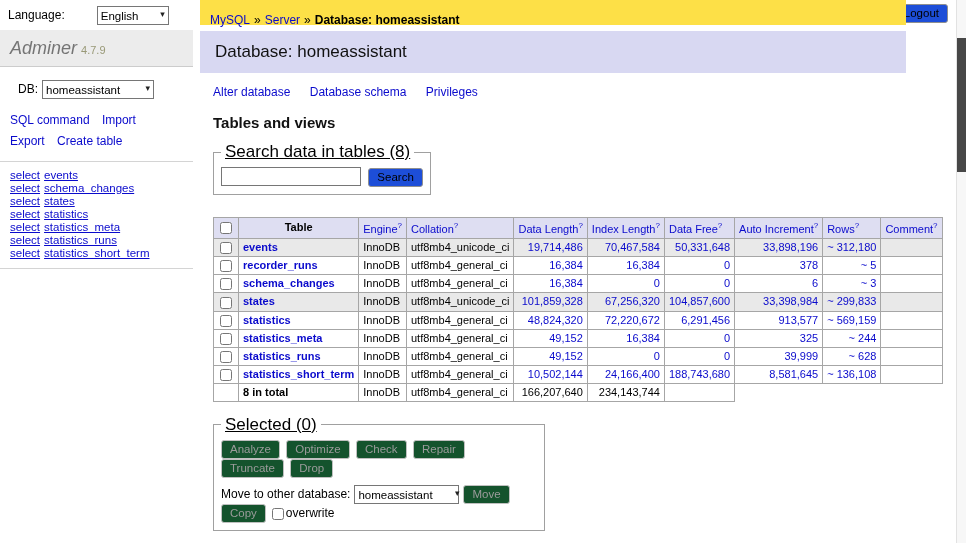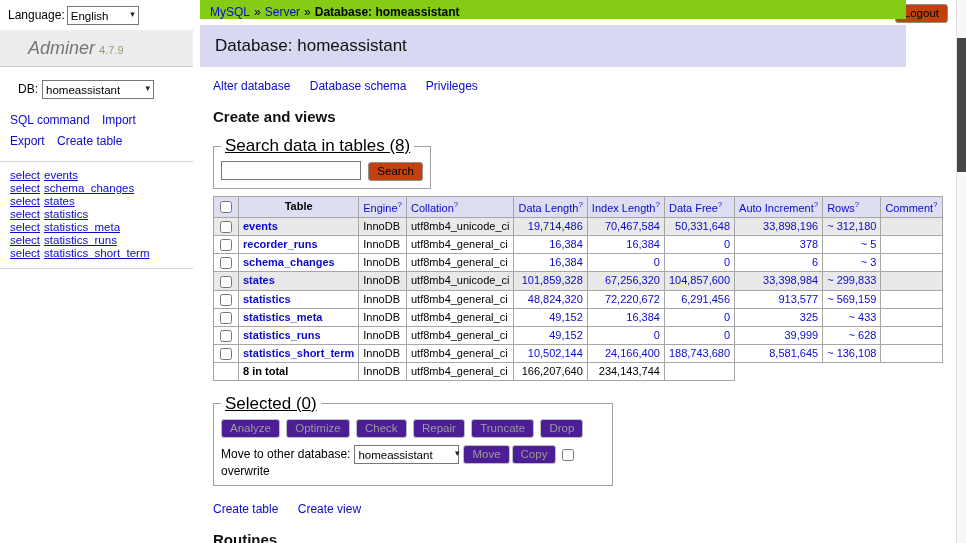--- a/index.html
+++ b/index.html
@@ -2,75 +2,75 @@
 <html><head>
 <meta charset="utf-8">
 <style>
   * { box-sizing: border-box; }
   html,body { margin:0; padding:0; }
   body { font-family:"Liberation Sans",sans-serif; font-size:12px; color:#000; background:#fff; }
   #screen { position:relative; width:966px; height:543px; overflow:hidden; background:#fff; }
   a { color:#0a0acc; text-decoration:none; cursor:pointer; }
   p { margin:0; }
 
-  button { font-family:inherit; font-size:11.5px; background:#c2410c; border:1px solid #8f8f8f; border-radius:3px; padding:2px 8px; color:#000; line-height:13px; }
-  button:disabled { color:#9b9b9b; border-color:#c0c0c0; background:#4c1d95; }
+  button { font-family:inherit; font-size:11.5px; background:#1d4ed8; border:1px solid #8f8f8f; border-radius:3px; padding:2px 8px; color:#000; line-height:13px; }
+  button:disabled { color:#9b9b9b; border-color:#c0c0c0; background:#14532d; }
   select { font-family:inherit; font-size:11.5px; border:1px solid #767676; background:#fff; height:19px; padding:0 15px 0 3px; appearance:none; -webkit-appearance:none; border-radius:0; }
   .sel { position:relative; display:inline-block; vertical-align:middle; }
   .sel::after { content:"▾"; position:absolute; right:4px; top:3px; font-size:9px; color:#222; pointer-events:none; }
   input[type=text] { font-family:inherit; font-size:11.5px; border:1px solid #767676; height:19px; padding:1px 3px; }
   input[type=checkbox] { margin:0 2px; vertical-align:middle; width:12px; height:12px; }
 
   
   #lang { position:absolute; left:8px; top:6px; }
   #lang .lbl { margin-right:2px; }
-  #lang select { width:72px; }
+  #lang select { width:72px;margin-left:30px; }
   #logout-wrap { position:absolute; right:18px; top:4px; }
 
   
   #sidebar { position:absolute; left:0; top:30px; width:193px; }
-  #brandbar { background:#ececec; border-bottom:1px solid #ccc; padding:8px 0 7px 28px; }
+  #brandbar { background:#ececec; border-bottom:1px solid #ccc; padding:8px 0 7px 10px; }
   .brand { font-style:italic; font-size:18px; color:#757575; }
   .version { font-size:11px; color:#997; margin-left:4px; }
   #db-row { padding:13px 0 0 18px; }
   #db-row select { width:112px; margin-left:4px; }
   #side-links { padding:11px 0 9px 10px; width:158px; line-height:21px; }
   #side-links a { margin-right:9px; white-space:nowrap; }
   .side-rule { border-top:1px solid #d4d4d4; margin:0 0 0 0; width:193px; }
   #side-tables { padding:7px 0 8px 10px; font-size:11.5px; line-height:13px; }
   #side-tables p { white-space:nowrap; }
   #side-tables a { margin-right:4px;text-decoration:underline; }
 
   
   #main { position:absolute; left:200px; top:0; width:706px; }
-  #breadcrumb { background:#84cc16; height:19px; line-height:25px; padding:0 10px; }
+  #breadcrumb { background:#fde047; height:25px; line-height:25px; padding:8px 10px; }
   #breadcrumb a, #breadcrumb span { margin-right:4px; }
   #breadcrumb b { color:#000; }
   #title-bar { margin-top:6px; background:#d8d8f2; padding:11px 15px; font-size:17px; font-weight:normal; color:#111; }
   #content { padding:12px 0 0 13px; }
   .linkrow a { margin-right:16px; }
   h3 { font-size:15px; margin:15px 0 9px; font-weight:bold; color:#111; }
 
   fieldset { border:1px solid #a0a0a0; margin:2px 0 0; padding:5px 7px 7px; display:inline-block; }
   legend { padding:0 4px; font-size:17px;text-decoration:underline; }
   #search-fieldset input[type=text] { width:140px; }
   #search-fieldset button { margin-left:4px; }
 
-  table.data { border-collapse:collapse; margin-top:7px; font-size:11px; }
+  table.data { border-collapse:collapse; margin-top:22px; font-size:11px; }
   .data th, .data td { border:1px solid #a6a6a6; padding:2px 4px; line-height:13px; white-space:nowrap; font-weight:normal; text-align:left; background:#fff; }
   .data thead th, .data thead td { background:#dedef2; }
   .data thead th.col-table { font-weight:bold; text-align:center; }
   .data td.num { text-align:right; }
   .data tr.shaded td, .data tr.shaded th { background:#e9e9e9; }
   .data th.name a { font-weight:bold; }
   .data sup { font-size:8px; }
   .data .check { text-align:center; width:20px; }
   .data tfoot th { font-weight:bold; }
 
-  #selected-fieldset { width:400px; margin-top:13px; }
+  #selected-fieldset { width:332px; margin-top:13px; }
   .btnrow button { margin-right:3px; }
   .moverow { margin-top:7px; }
   .moverow select { width:105px; margin:0 4px; }
   .moverow button { margin-right:2px; }
   .moverow .ovw { margin-left:4px; }
 
   
   #scrollbar { position:absolute; right:0; top:0; width:10px; height:543px; background:#f7f7f7; border-left:1px solid #e2e2e2; }
   #scroll-thumb { position:absolute; left:0; width:10px; top:38px; height:134px; background:#474747; }
 </style>
@@ -120,21 +120,21 @@
 
     <div id="title-bar">Database: homeassistant</div>
 
     <div id="content">
       <p class="linkrow">
         <a>Alter database</a>
         <a>Database schema</a>
         <a>Privileges</a>
       </p>
 
-      <h3>Create and views</h3>
+      <h3>Tables and views</h3>
 
       <fieldset id="search-fieldset">
         <legend>Search data in tables (8)</legend>
         <input type="text" value="" style="">
         <button>Search</button>
       </fieldset>
 
       <table class="data">
         <colgroup>
           <col style="width:20px">
@@ -225,21 +225,21 @@
             </tr>
             <tr>
               <td class="check"><input type="checkbox" style=""></td>
               <th class="name"><a>statistics_meta</a></th>
               <td>InnoDB</td>
               <td>utf8mb4_general_ci</td>
               <td class="num"><a>49,152</a></td>
               <td class="num"><a>16,384</a></td>
               <td class="num"><a>0</a></td>
               <td class="num"><a>325</a></td>
-              <td class="num"><a>~ 433</a></td>
+              <td class="num"><a>~ 244</a></td>
               <td></td>
             </tr>
             <tr>
               <td class="check"><input type="checkbox" style=""></td>
               <th class="name"><a>statistics_runs</a></th>
               <td>InnoDB</td>
               <td>utf8mb4_general_ci</td>
               <td class="num"><a>49,152</a></td>
               <td class="num"><a>0</a></td>
               <td class="num"><a>0</a></td>

